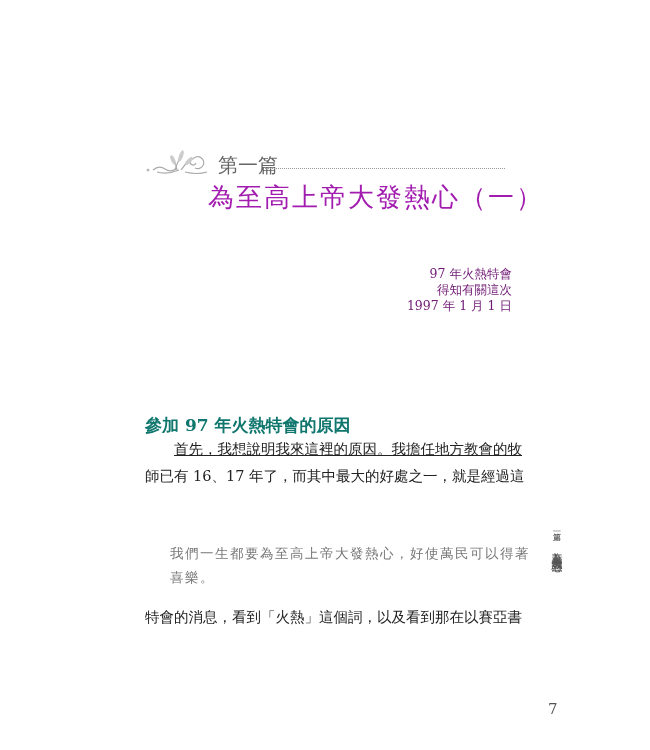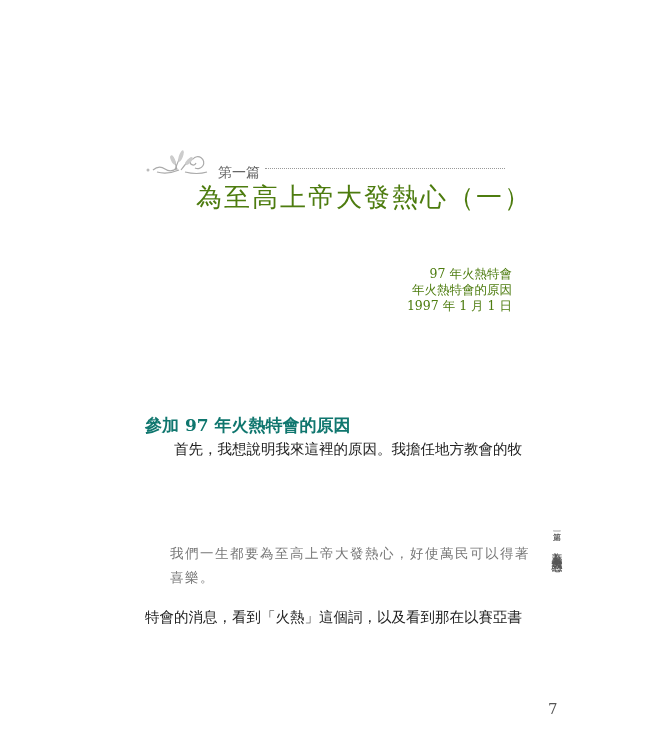--- a/index.html
+++ b/index.html
@@ -25,50 +25,50 @@
     .ornament {
       position: absolute;
       left: 0;
       top: 0;
       width: 68px;
       height: 30px;
     }
     .chapter-label {
       position: absolute;
       left: 73px;
-      top: 16px;
-      font-size: 14px;
+      top: 4px;
+      font-size: 20px;
       color: #666;
       letter-spacing: 0px;
     }
     .dotted-rule {
       position: absolute;
       left: 120px;
       right: 0;
       top: 20px;
       border-bottom: 1px dotted #999;
     }
     .chapter-title {
       position: absolute;
-      left: 196px;
+      left: 208px;
       top: 180px;
       font-family: Liberation Sans, sans-serif;
       font-size: 26px;
-      color: #4d7c0f;
+      color: #a21caf;
       letter-spacing: 2px;
       white-space: nowrap;
     }
     .meta-block {
       position: absolute;
       right: 138px;
       top: 266px;
       text-align: right;
       font-size: 12.5px;
       line-height: 16px;
-      color: #4d7c0f;
+      color: #701a75;
     }
     .meta-line { display: block; }
     .section-heading {
       position: absolute;
       left: 145px;
       top: 414px;
       font-size: 17px;
       font-weight: bold;
       color: #0f766e;
       white-space: nowrap;
@@ -76,21 +76,21 @@
     .body-text {
       position: absolute;
       left: 145px;
       width: 365px;
       font-size: 14.5px;
       line-height: 27px;
       color: #222;
       text-align: justify;
     }
     .para1 { top: 436px; }
-    .para1 .indent { padding-left: 29px; }
+    .para1 .indent { padding-left: 29px; text-decoration: underline; }
     .quote {
       position: absolute;
       left: 170px;
       top: 542px;
       width: 340px;
       font-family: Liberation Sans, sans-serif;
       font-size: 13.5px;
       line-height: 24px;
       color: #777;
       letter-spacing: 1.5px;
@@ -144,28 +144,29 @@
     </g>
   </svg>
   <span class="chapter-label">第一篇</span>
   <div class="dotted-rule"></div>
 </div>
 
 <div class="chapter-title">為至高上帝大發熱心（一）</div>
 
 <div class="meta-block">
   <span class="meta-line">97 年火熱特會</span>
-  <span class="meta-line">年火熱特會的原因</span>
+  <span class="meta-line">得知有關這次</span>
   <span class="meta-line">1997 年 1 月 1 日</span>
 </div>
 
 <div class="section-heading">參加 97 年火熱特會的原因</div>
 
 <div class="body-text para1">
   <span class="line indent">首先，我想說明我來這裡的原因。我擔任地方教會的牧</span>
+  <span class="line">師已有 16、17 年了，而其中最大的好處之一，就是經過這</span>
 </div>
 
 <div class="quote">
   <span class="line">我們一生都要為至高上帝大發熱心，好使萬民可以得著</span>
   <span class="line">喜樂。</span>
 </div>
 
 <div class="body-text para2">
   <span class="line">特會的消息，看到「火熱」這個詞，以及看到那在以賽亞書</span>
 </div>

